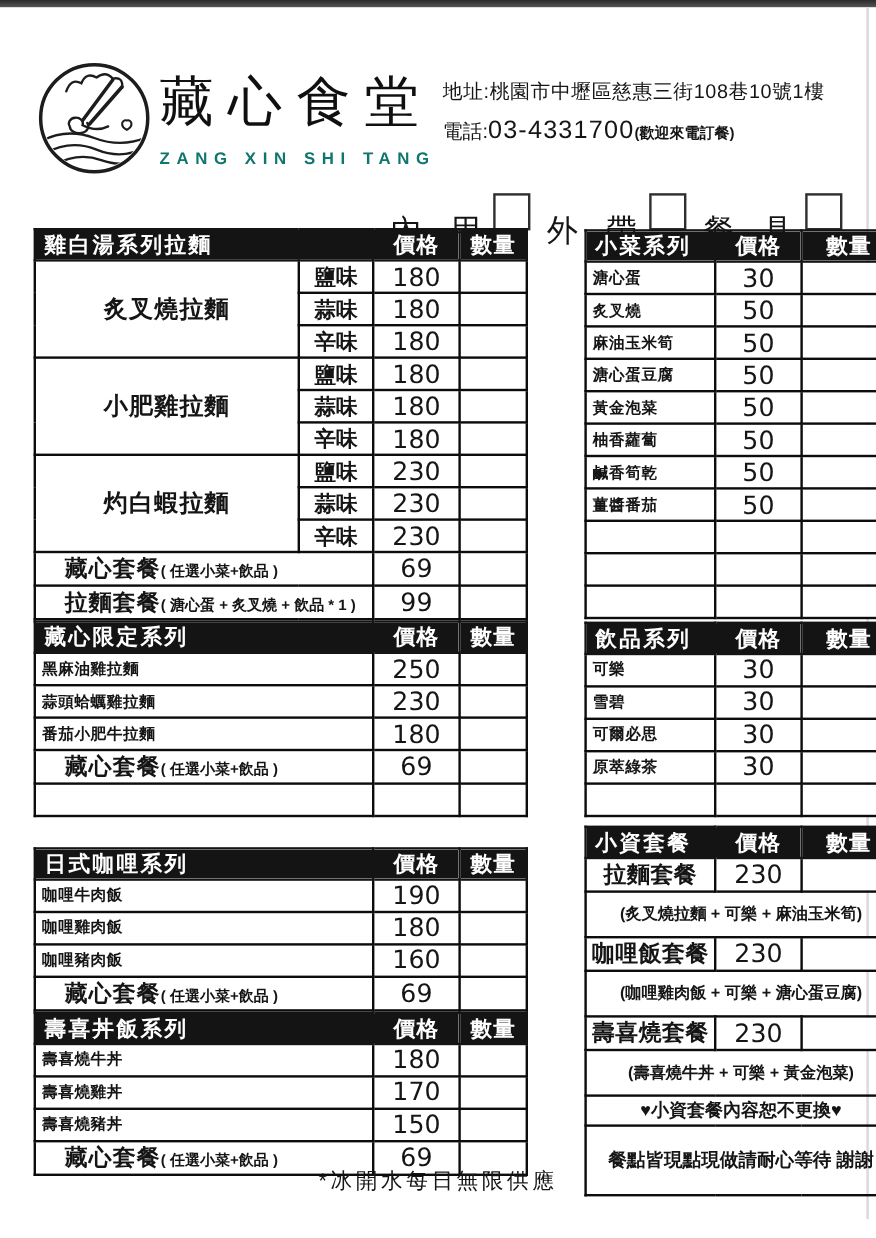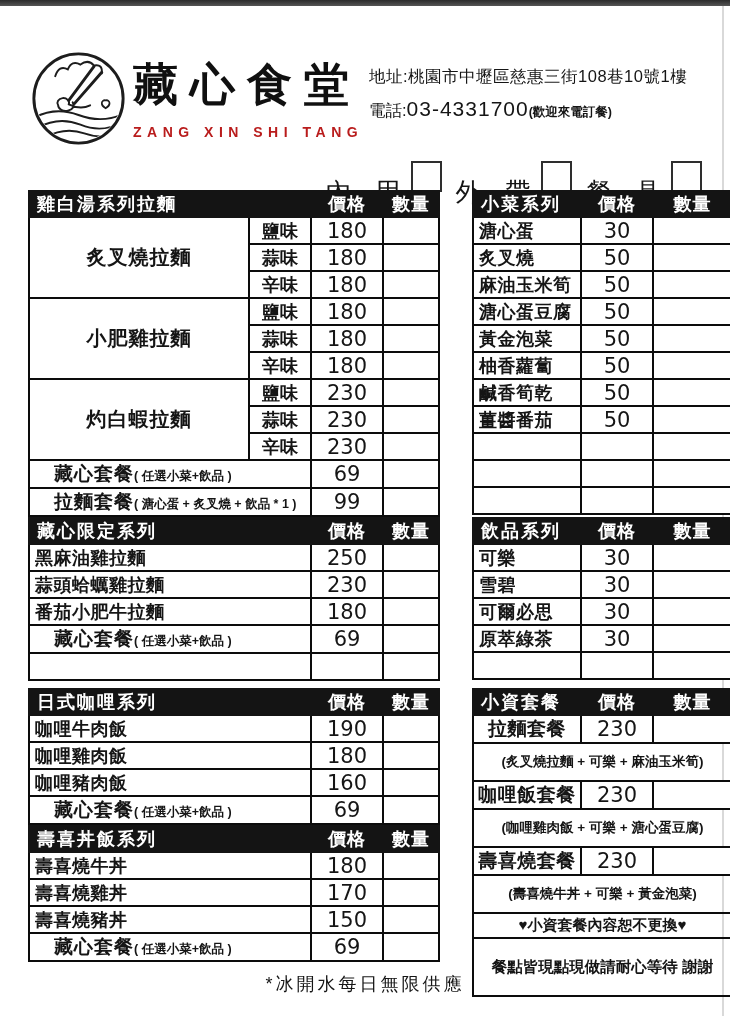--- a/index.html
+++ b/index.html
@@ -16,65 +16,65 @@
   .scan-edge {
     position:absolute; top:6px; right:6px; width:2px; height:1010px;
     background:#d9d9d9;
   }
 
   
   .logo { position:absolute; left:30px; top:50px; width:97px; height:97px; }
   .brand { position:absolute; left:133px; top:55px; width:235px; }
   .brand-zh {
     font-family:"DejaVu Serif","Liberation Serif",serif;
-    font-size:45px; font-weight:700; letter-spacing:12px; white-space:nowrap;
+    font-size:45px; font-weight:400; letter-spacing:12px; white-space:nowrap;
     color:#101010;
   }
   .brand-en {
     margin-top:9px; font-size:14px; font-weight:700; letter-spacing:5.5px;
-    white-space:nowrap; color:#b91c1c;
+    white-space:nowrap; color:#0f766e;
   }
   .contact { position:absolute; left:369px; top:66px; width:340px; }
   .contact-line1 { font-size:16.5px; font-weight:500; letter-spacing:0.5px; white-space:nowrap; }
   .contact-line2 { margin-top:9px; font-size:16.5px; font-weight:500; white-space:nowrap; }
   .phone-num { font-size:21px; font-weight:500; letter-spacing:1px; }
   .phone-note { font-size:12.5px; font-weight:700; }
 
   .order-opts {
     position:absolute; top:142px; left:0; width:702px;
     display:flex; justify-content:flex-end; align-items:center;
   }
   .opt-label { font-size:26px; font-weight:500; letter-spacing:8px; margin-left:14px;margin-top:33px; }
   .opt-box {
     width:31px; height:31px; border:2px solid #2e2e2e; background:#fff;
     display:inline-block; margin-left:2px;
   }
 
   
   .menu { position:absolute; left:28px; top:190px; width:676px; }
-  .block { display:flex; gap:6px; }
+  .block { display:flex; gap:21px;align-items:center; }
   .block + .block { margin-top:0; }
   .block.gap-before { margin-top:7px; }
   .left-col { width:410px; }
   .right-col { width:259px;margin-left:28px; }
   table { border-collapse:collapse; table-layout:fixed; width:100%; }
   td {
     border:2px solid #0c0c0c; padding:0 0 0 0; font-weight:700;
     white-space:nowrap; overflow:hidden; vertical-align:middle;
   }
   tr.band td {
     background:#141414; color:#fff; border-color:#141414;
     height:25px; font-size:18px; font-weight:700;
   }
   td.band-title { text-align:left; padding-left:7px; letter-spacing:2px; }
   td.band-lab { text-align:center; letter-spacing:1px; }
   tr.r27 { height:27px; }
   tr.r28 { height:28px; }
   td.name  { text-align:center; font-size:20px; letter-spacing:1px; }
-  td.item  { text-align:left; padding-left:5px; font-size:18px; letter-spacing:0.5px; }
+  td.item  { text-align:left; padding-left:5px; font-size:13px; letter-spacing:0.5px; }
   td.flavor{ text-align:center; font-size:18px; }
   td.price { text-align:center; font-size:21px; font-weight:500; font-family:"DejaVu Sans",sans-serif; }
   td.qty   { background:#fff; }
   td.setname { text-align:left; padding-left:24px; }
   .set-zh  { font-size:19px; font-weight:700; letter-spacing:1px; }
   .set-note{ font-size:12.5px; font-weight:700; }
   td.combo-name { text-align:center; font-size:19px; letter-spacing:0.5px; }
   td.desc  { text-align:center; font-size:13.5px; font-weight:700; height:38px; }
   td.note  { text-align:center; font-size:15px; font-weight:700; height:25px; }
   td.kitchen { text-align:center; font-size:15.5px; font-weight:700; height:58px; }

